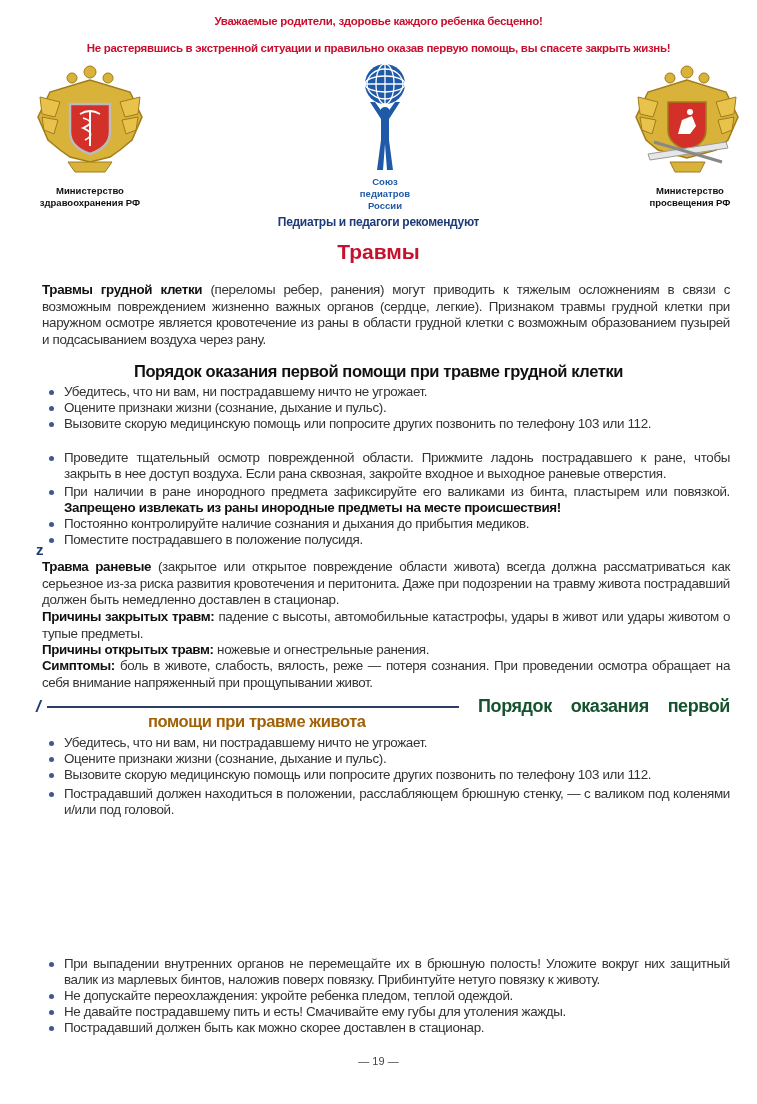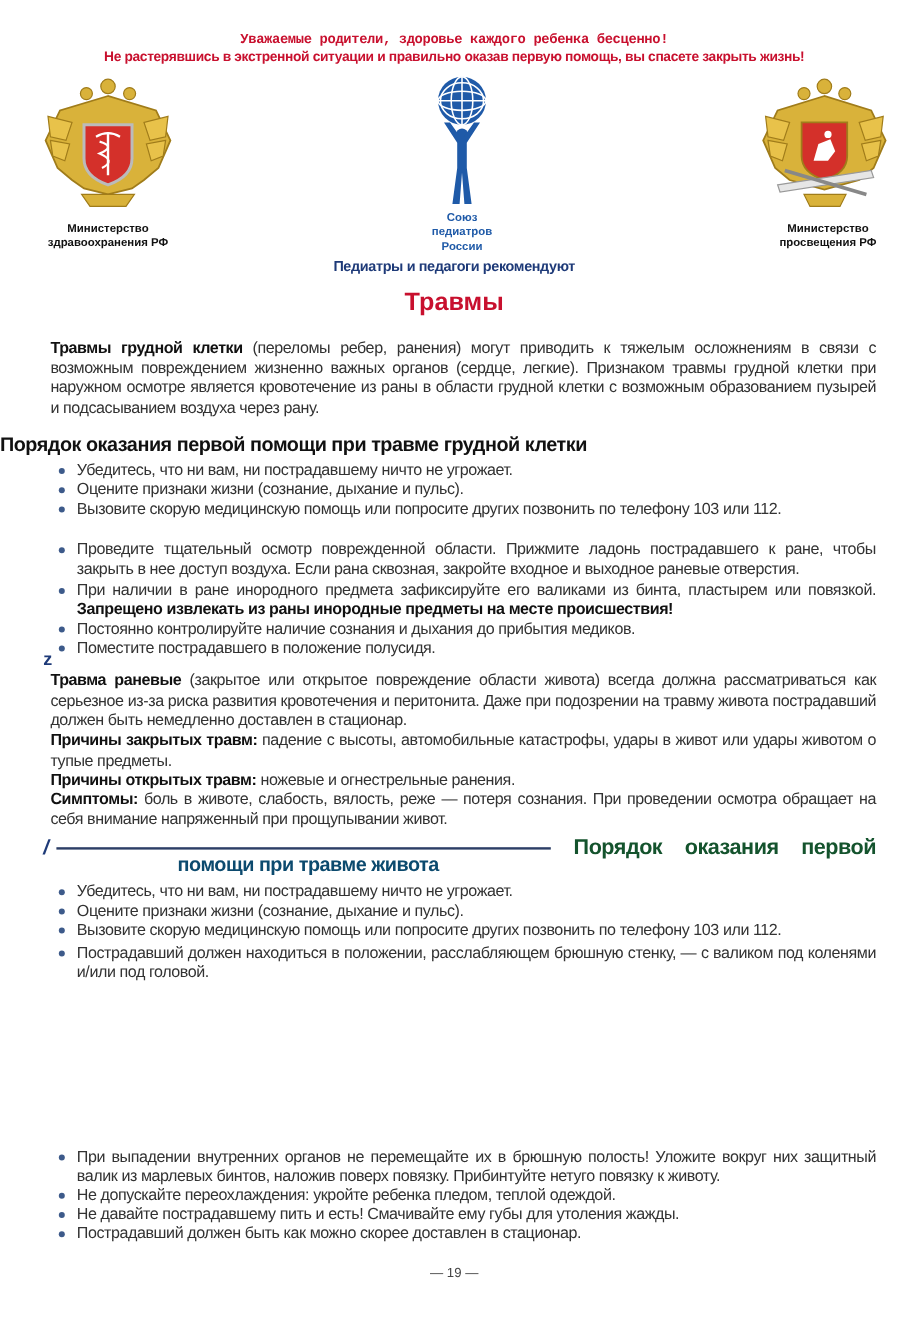--- a/index.html
+++ b/index.html
@@ -12,40 +12,40 @@
               font-family:"Liberation Sans", sans-serif; }
   .sp-cap { text-align:center; font-weight:bold; font-size:9.5px; line-height:12px; color:#1f5aa8;
             font-family:"Liberation Sans", sans-serif; }
   .subtitle { left:0; width:757px; text-align:center; top:215px; font-size:12px; font-weight:bold;
               color:#1e3a78; font-family:"Liberation Sans", sans-serif; letter-spacing:-0.3px; }
   .title { left:0; width:757px; text-align:center; top:240px; font-size:21px; font-weight:bold;
            color:#c8102e; font-family:"Liberation Sans", sans-serif; }
   .para { left:42px; width:688px; font-size:13.4px; line-height:16.5px; text-align:justify;
           font-family:"Liberation Sans", sans-serif; letter-spacing:-0.35px; color:#333; }
   .para b { color:#111; }
-  .h2 { left:0; width:757px; font-size:16.5px; font-weight:bold; color:#111;
+  .h2 { left:0; width:757px; text-align:center; font-size:16.5px; font-weight:bold; color:#111;
         font-family:"Liberation Sans", sans-serif; letter-spacing:-0.4px; }
   ul.bl { margin:0; padding:0; list-style:none; }
   ul.bl li { position:relative; padding-left:20px; font-size:13.4px; line-height:16px;
              text-align:justify; font-family:"Liberation Sans", sans-serif; letter-spacing:-0.35px; color:#333; }
   ul.bl li::before { content:""; position:absolute; left:5px; top:6px; width:5px; height:5px;
                      border-radius:50%; background:#3d5a8a; }
   ul.bl li b { color:#111; }
   .z-mark { left:36px; top:541px; color:#1e3a78; font-weight:bold; font-size:15px;
             font-family:"Liberation Sans", sans-serif; }
   .slash { left:36px; top:697px; color:#1e3a78; font-weight:bold; font-size:17px; font-style:italic;
            font-family:"Liberation Sans", sans-serif; }
   .hline { left:47px; top:706px; width:412px; height:2px; background:#2c3e66; }
   .page-num { left:0; width:757px; text-align:center; top:1055px; font-size:11px; color:#444;
               font-family:"Liberation Sans", sans-serif; }
 </style>
 </head>
 <body>
 
-<div class="abs appeal" style="top:27px;font-family:Liberation Mono, monospace;">Уважаемые родители, здоровье каждого ребенка бесценно!</div>
+<div class="abs appeal" style="top:15px;">Уважаемые родители, здоровье каждого ребенка бесценно!</div>
 <div class="abs appeal" style="top:42px;">Не растерявшись в экстренной ситуации и правильно оказав первую помощь, вы спасете закрыть жизнь!</div>
 
 <div class="abs" style="left:30px; top:62px; width:120px;">
   <svg width="120" height="115" viewBox="0 0 120 115">
     <path d="M60 18 L20 30 L8 55 L18 78 L30 88 L40 95 L60 100 L80 95 L90 88 L102 78 L112 55 L100 30 Z" fill="#d9b23a" stroke="#a07c1a" stroke-width="1.5"></path>
     <g fill="#e8c24a" stroke="#a07c1a" stroke-width="1">
       <path d="M10 35 L30 40 L25 55 L12 52 Z"></path>
         <path d="M12 55 L28 58 L24 72 L14 68 Z"></path>
       <path d="M110 35 L90 40 L95 55 L108 52 Z"></path>
         <path d="M108 55 L92 58 L96 72 L106 68 Z"></path>
@@ -140,21 +140,21 @@
 <div class="abs para" style="top:642px;">
   <b>Причины открытых травм:</b><span> ножевые и огнестрельные ранения.</span>
 </div>
 <div class="abs para" style="top:658px;">
   <b>Симптомы:</b><span> боль в животе, слабость, вялость, реже — потеря сознания. При проведении осмотра обращает на себя внимание напряженный при прощупывании живот.</span>
 </div>
 
 <div class="abs slash">/</div>
 <div class="abs hline"></div>
 <div class="abs" style="left:478px; top:696px; width:252px; font-size:18px; font-weight:bold; color:#14532d; text-align:justify; text-align-last:justify; font-family:'Liberation Sans', sans-serif; letter-spacing:-0.4px;">Порядок оказания первой</div>
-<div class="abs" style="left:148px; top:712px; width:260px; font-size:16.5px; font-weight:bold; color:#0c4a6e; font-family:'Liberation Sans', sans-serif; letter-spacing:-0.4px;">помощи при травме живота</div>
+<div class="abs" style="left:148px; top:712px; width:260px; font-size:16.5px; font-weight:bold; color:#a16207; font-family:'Liberation Sans', sans-serif; letter-spacing:-0.4px;">помощи при травме живота</div>
 
 <ul class="abs bl" style="left:44px; top:735px; width:686px;">
   <li>Убедитесь, что ни вам, ни пострадавшему ничто не угрожает.</li>
   <li>Оцените признаки жизни (сознание, дыхание и пульс).</li>
   <li>Вызовите скорую медицинскую помощь или попросите других позвонить по телефону 103 или 112.</li>
   <li style="margin-top:3px;">Пострадавший должен находиться в положении, расслабляющем брюшную стенку, — с валиком под коленями и/или под головой.</li>
 </ul>
 
 <ul class="abs bl" style="left:44px; top:956px; width:686px;">
   <li>При выпадении внутренних органов не перемещайте их в брюшную полость! Уложите вокруг них защитный валик из марлевых бинтов, наложив поверх повязку. Прибинтуйте нетуго повязку к животу.</li>

